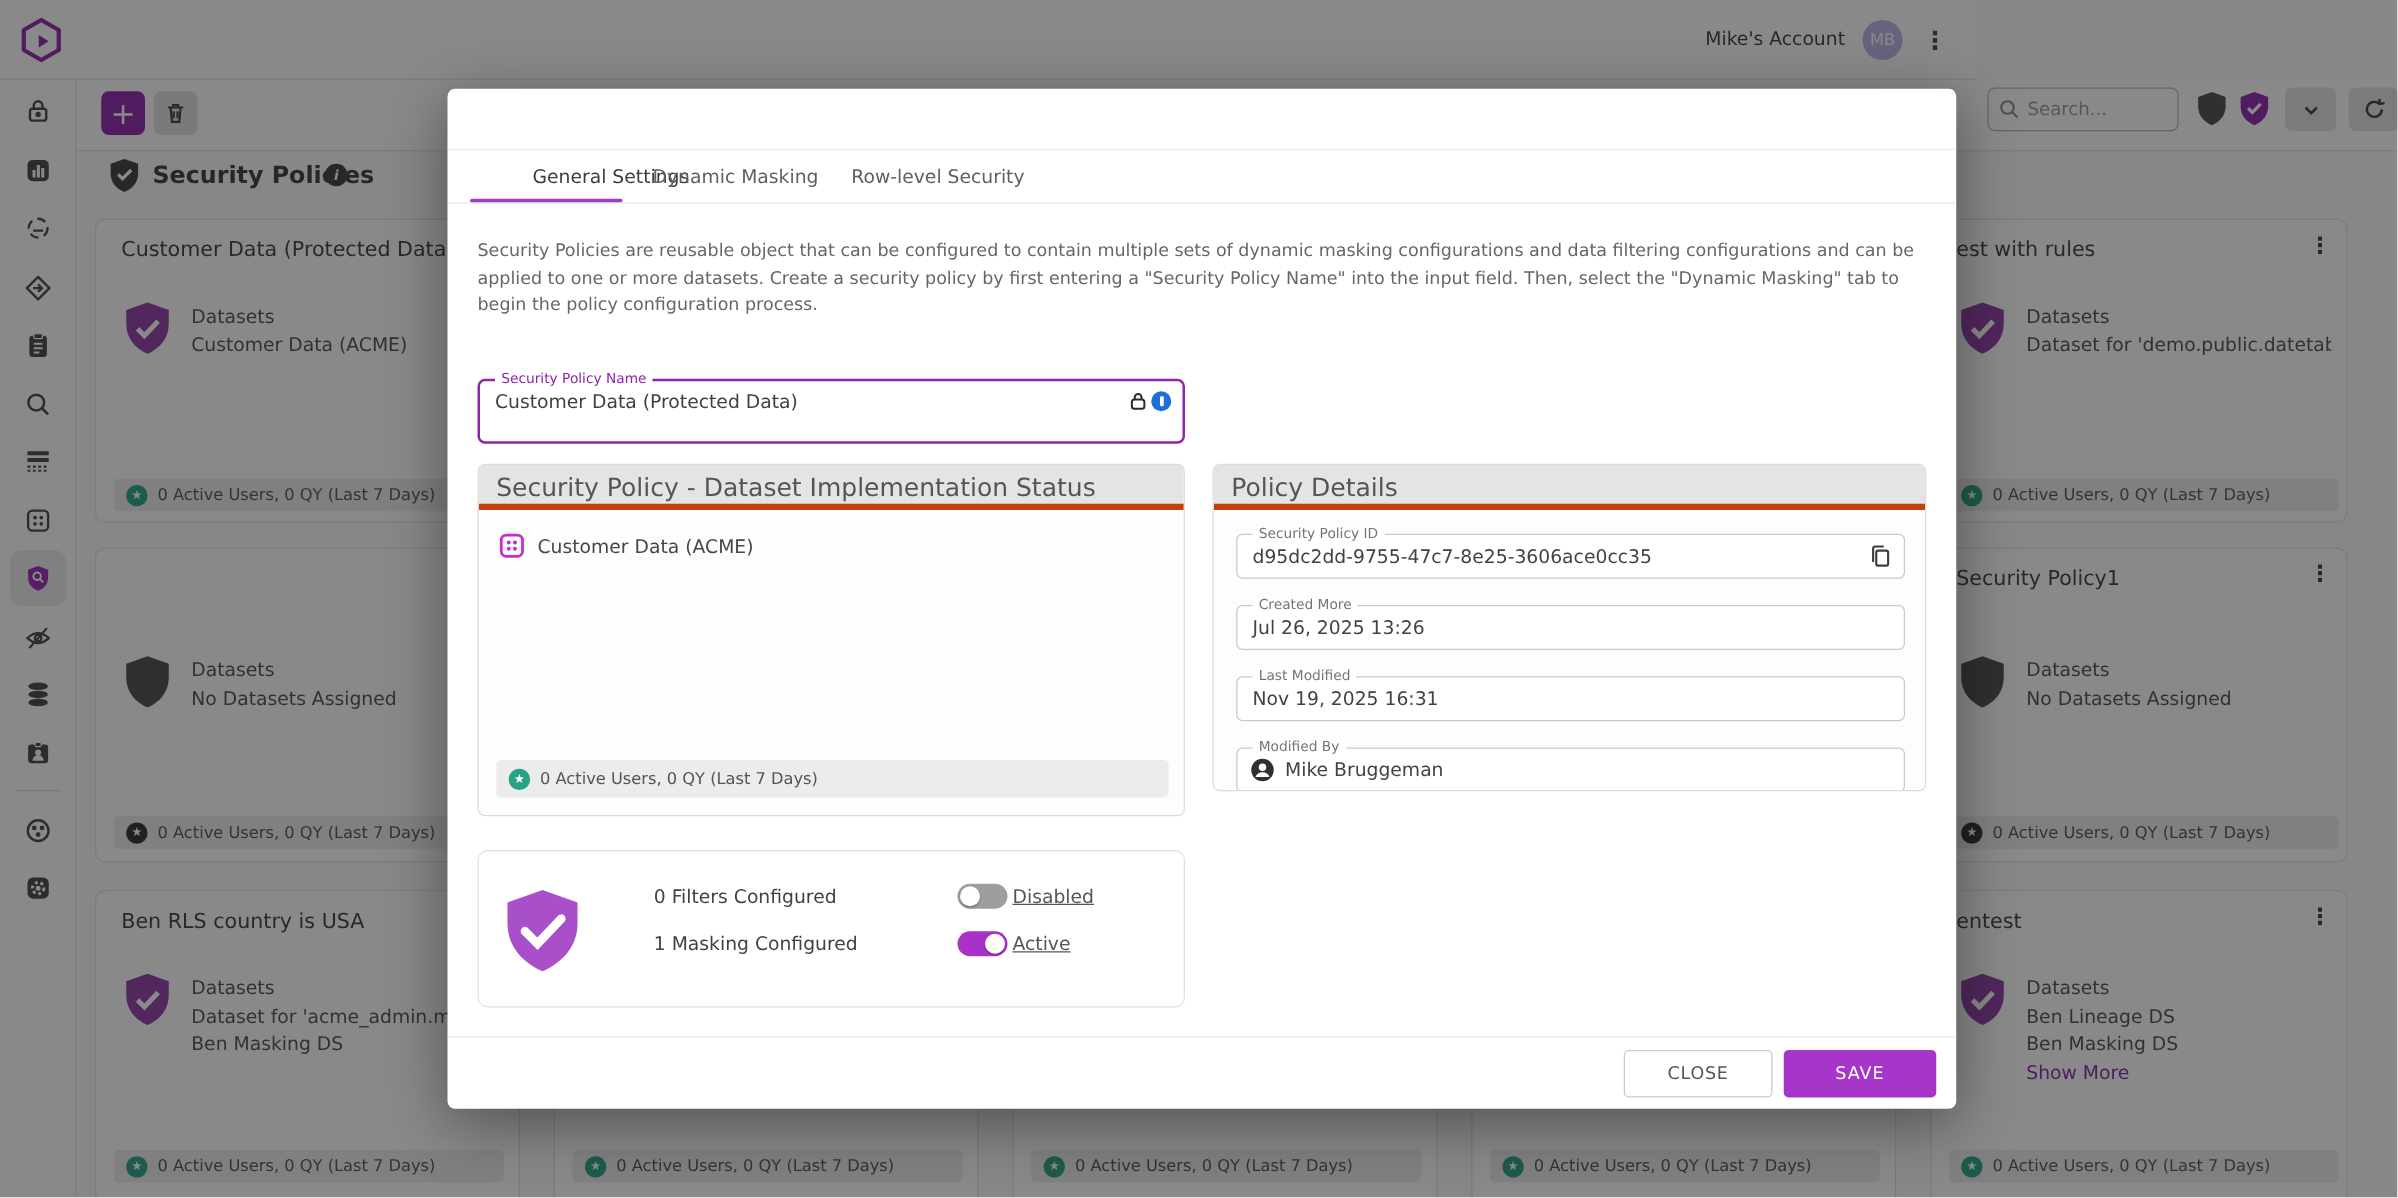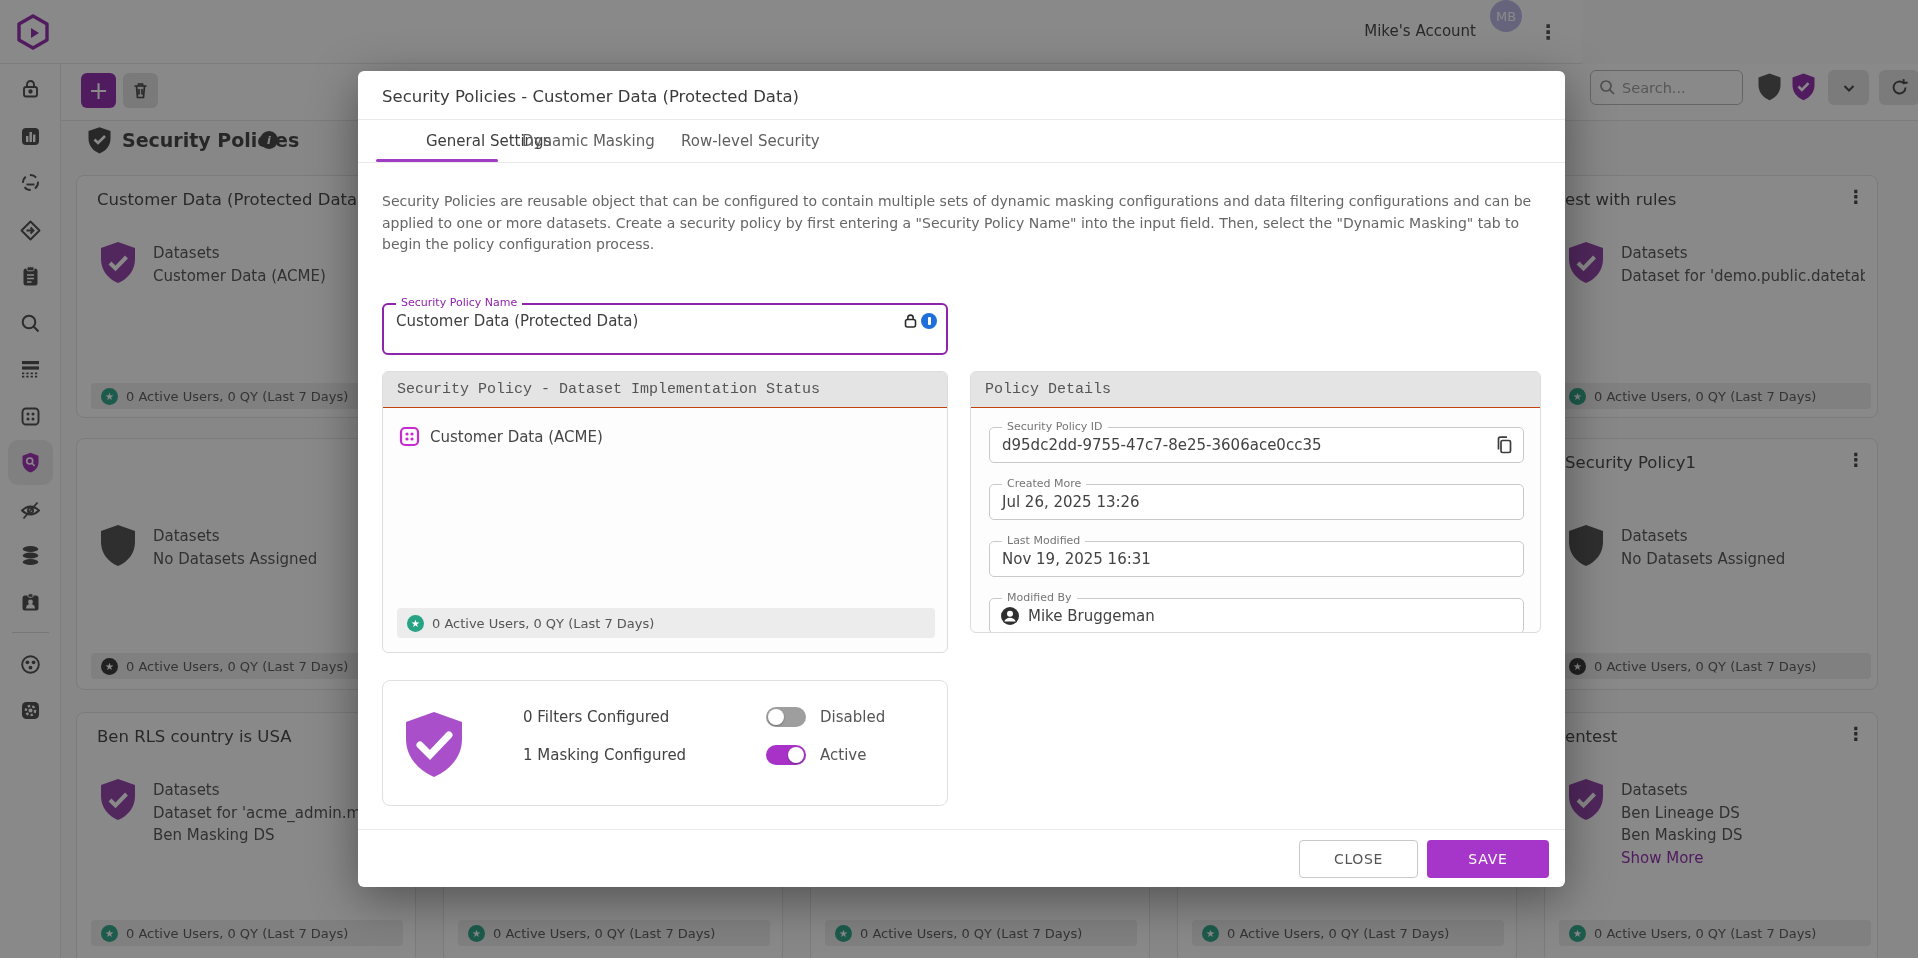--- a/index.html
+++ b/index.html
@@ -4,21 +4,21 @@
 <style>
   * { margin:0; padding:0; box-sizing:border-box; }
   html,body { width:1918px; height:958px; overflow:hidden; }
   body { font-family:"DejaVu Sans","Liberation Sans",sans-serif; color:#424242; background:#fafafa; }
   #app { position:relative; width:1918px; height:958px; background:#fafafa; }
 
   
   .topbar { position:absolute; left:0; top:0; width:1582px; height:64px; background:#fff; border-bottom:1px solid #e6e6e6; z-index:5; }
   .logo { position:absolute; left:14px; top:13px; width:38px; height:38px; }
   .account-name { position:absolute; top:22px; right:106px; font-size:15px; color:#3d3d3d; }
-  .avatar { position:absolute; top:0; right:60px; width:32px; height:32px; border-radius:50%; background:#b9b3e6; color:#fff; font-size:13px; display:flex; align-items:center; justify-content:center; }
+  .avatar { position:absolute; top:16px; right:60px; width:32px; height:32px; border-radius:50%; background:#b9b3e6; color:#fff; font-size:13px; display:flex; align-items:center; justify-content:center; }
   .top-kebab { position:absolute; top:18px; right:24px; font-size:20px; color:#4a4a4a; line-height:28px; letter-spacing:0; font-weight:bold; }
 
   
   .sidebar { position:absolute; left:0; top:64px; width:61px; height:894px; background:#fff; border-right:1px solid #e6e6e6; z-index:4; }
   .side-ic { position:absolute; left:19px; width:23px; height:23px; color:#454545; }
   .side-active-bg { position:absolute; left:8px; top:376px; width:45px; height:45px; border-radius:10px; background:#ececec; }
   .side-div { position:absolute; left:12px; top:568px; width:37px; height:1px; background:#dcdcdc; }
 
   
   .toolstrip { position:absolute; left:61px; top:64px; width:1857px; height:57px; background:#fff; border-bottom:1px solid #e4e4e4; z-index:3; }
@@ -59,40 +59,40 @@
   .m-desc { position:absolute; left:24px; top:120px; width:1165px; font-size:14px; line-height:21.5px; color:#666; }
 
   .name-field { position:absolute; left:24px; top:232px; width:566px; height:52px; border:2px solid #8e24aa; border-radius:6px; background:#fff; }
   .name-label { position:absolute; left:12px; top:-9px; background:#fff; padding:0 5px; font-size:11px; color:#8e24aa; }
   .name-value { border:0; outline:0; width:440px; margin:0 0 0 12px; height:32px; font-size:15px; font-family:inherit; color:#3f3f3f; background:transparent; }
   .name-icons { position:absolute; right:9px; top:8px; display:flex; align-items:center; gap:3px; }
   .op-dot { width:16px; height:16px; border-radius:50%; background:#1e6fd9; display:flex; align-items:center; justify-content:center; }
   .op-dot i { display:block; width:3px; height:8px; background:#fff; border-radius:1px; }
 
   .panel { position:absolute; top:300px; border:1px solid #dcdcdc; border-radius:6px; background:#fdfdfd; overflow:hidden; }
-  .panel-hd { height:36px; background:#e4e4e4; border-bottom:1px solid #c2410c; font-size:15px; color:#555; line-height:36px; padding-left:14px;font-family:Liberation Mono, monospace; }
+  .panel-hd { height:36px; background:#e4e4e4; border-bottom:5px solid #c2410c; font-size:20px; color:#555; line-height:36px; padding-left:14px; }
   .impl-panel { left:24px; width:566px; height:282px; }
   .impl-row { position:absolute; left:16px; top:54px; display:flex; align-items:center; gap:10px; font-size:15px; color:#464646; cursor:pointer; }
   .impl-badge { position:absolute; left:14px; bottom:14px; width:538px; height:30px; background:#ececec; border-radius:4px; display:flex; align-items:center; padding:0 10px; }
   .det-panel { left:612px; width:571px; height:262px; }
   .det-field { position:absolute; left:18px; width:535px; height:36px; border:1px solid #c9c9c9; border-radius:5px; background:#fff; }
   .det-label { position:absolute; left:12px; top:-8px; background:linear-gradient(#fdfdfd,#fff); padding:0 5px; font-size:11px; color:#757575; }
   .det-value { position:absolute; left:12px; top:0; line-height:34px; font-size:15px; color:#424242; white-space:nowrap; }
   .det-copy { position:absolute; right:8px; top:6px; width:22px; height:22px; color:#3c3c3c; cursor:pointer; }
   .det-person { position:absolute; left:10px; top:7px; width:20px; height:20px; }
   .det-value.indent { left:38px; }
 
   .status-card { position:absolute; left:24px; top:609px; width:566px; height:126px; border:1px solid #e0e0e0; border-radius:8px; background:#fff; }
   .big-shield { position:absolute; left:16px; top:28px; width:70px; height:72px; }
   .st-label { position:absolute; left:140px; font-size:15px; color:#424242; }
   .toggle { position:absolute; left:383px; width:40px; height:20px; border-radius:10px; cursor:pointer; }
   .toggle .knob { position:absolute; top:2px; width:16px; height:16px; border-radius:50%; background:#fff; box-shadow:0 1px 2px rgba(0,0,0,.3); }
   .toggle.off { background:#9e9e9e; } .toggle.off .knob { left:2px; }
   .toggle.on { background:#a832c8; } .toggle.on .knob { right:2px; }
-  .st-state { position:absolute; left:437px; font-size:15px; color:#555; }
+  .st-state { position:absolute; left:427px; font-size:15px; color:#555;text-decoration:underline; }
 
   .m-div2 { position:absolute; left:0; top:758px; width:100%; height:1px; background:#ececec; }
   .btn-close { position:absolute; left:941px; top:769px; width:119px; height:38px; border:1px solid #c9c9c9; border-radius:4px; background:#fff; color:#555; font-size:14px; letter-spacing:.6px; display:flex; align-items:center; justify-content:center; cursor:pointer; }
   .btn-save { position:absolute; left:1069px; top:769px; width:122px; height:38px; border-radius:4px; background:#a636ca; color:#fff; font-size:14px; letter-spacing:.8px; display:flex; align-items:center; justify-content:center; cursor:pointer; }
 
   svg { display:block; }
 </style>
 </head>
 <body>
 
@@ -343,21 +343,20 @@
     </div>
     <div class="card-badge">
       <span class="badge-star star-teal">★</span>
       <span class="badge-text">0 Active Users, 0 QY (Last 7 Days)</span>
     </div>
   </div>
 
   <div class="overlay"></div>
 
   <div class="modal">
-    <div class="modal-title">Security Policies - Customer Data (Protected Data)</div>
     <div class="m-div1"></div>
 
     <div class="tab active" style="left:24px">General Settings</div>
     <div class="tab" style="left:164px">Dynamic Masking</div>
     <div class="tab" style="left:323px">Row-level Security</div>
     <div class="tab-underline"></div>
     <div class="m-tabsline"></div>
 
     <div class="m-desc">Security Policies are reusable object that can be configured to contain multiple sets of dynamic masking configurations and data filtering configurations and can be applied to one or more datasets. Create a security policy by first entering a "Security Policy Name" into the input field. Then, select the "Dynamic Masking" tab to begin the policy configuration process.</div>
 

